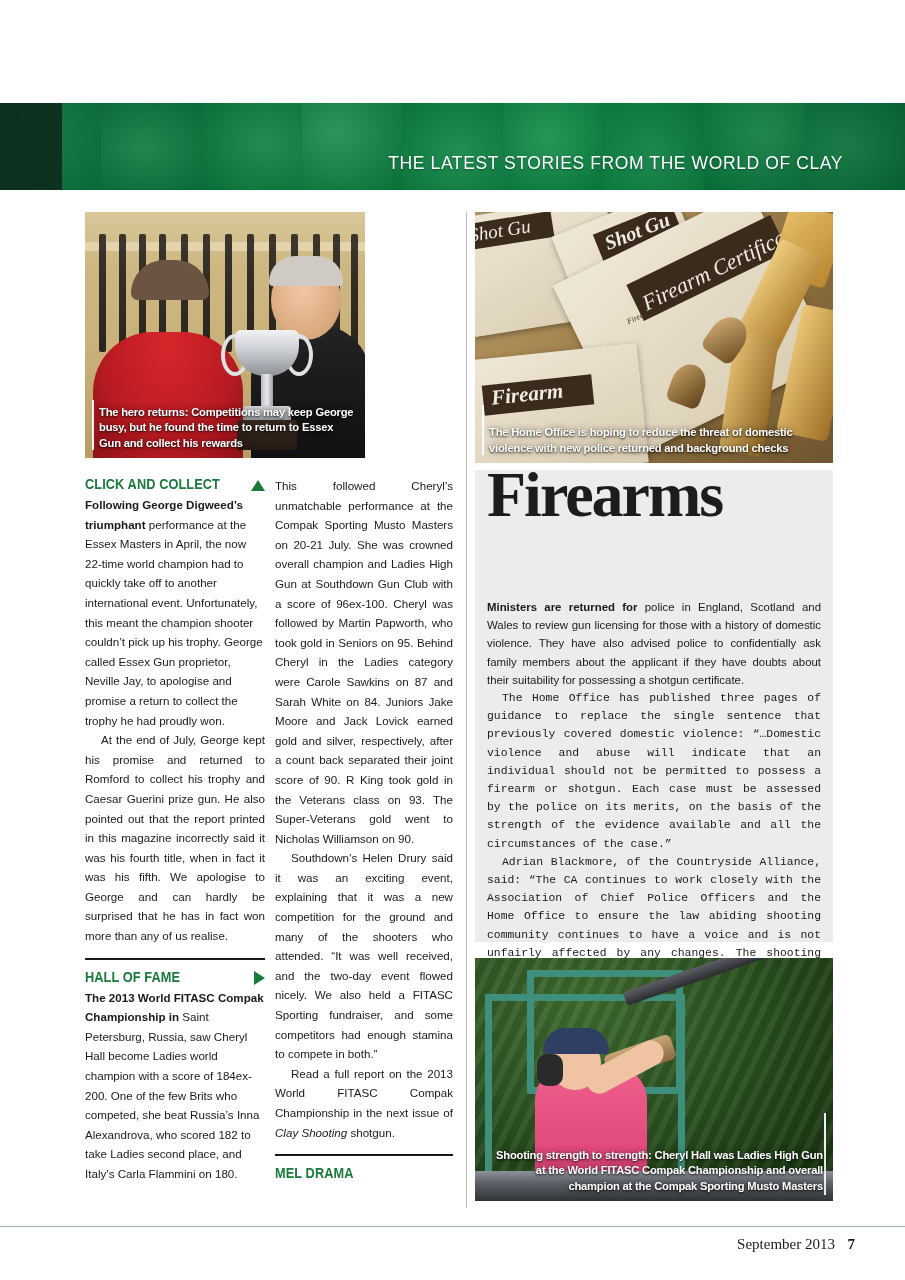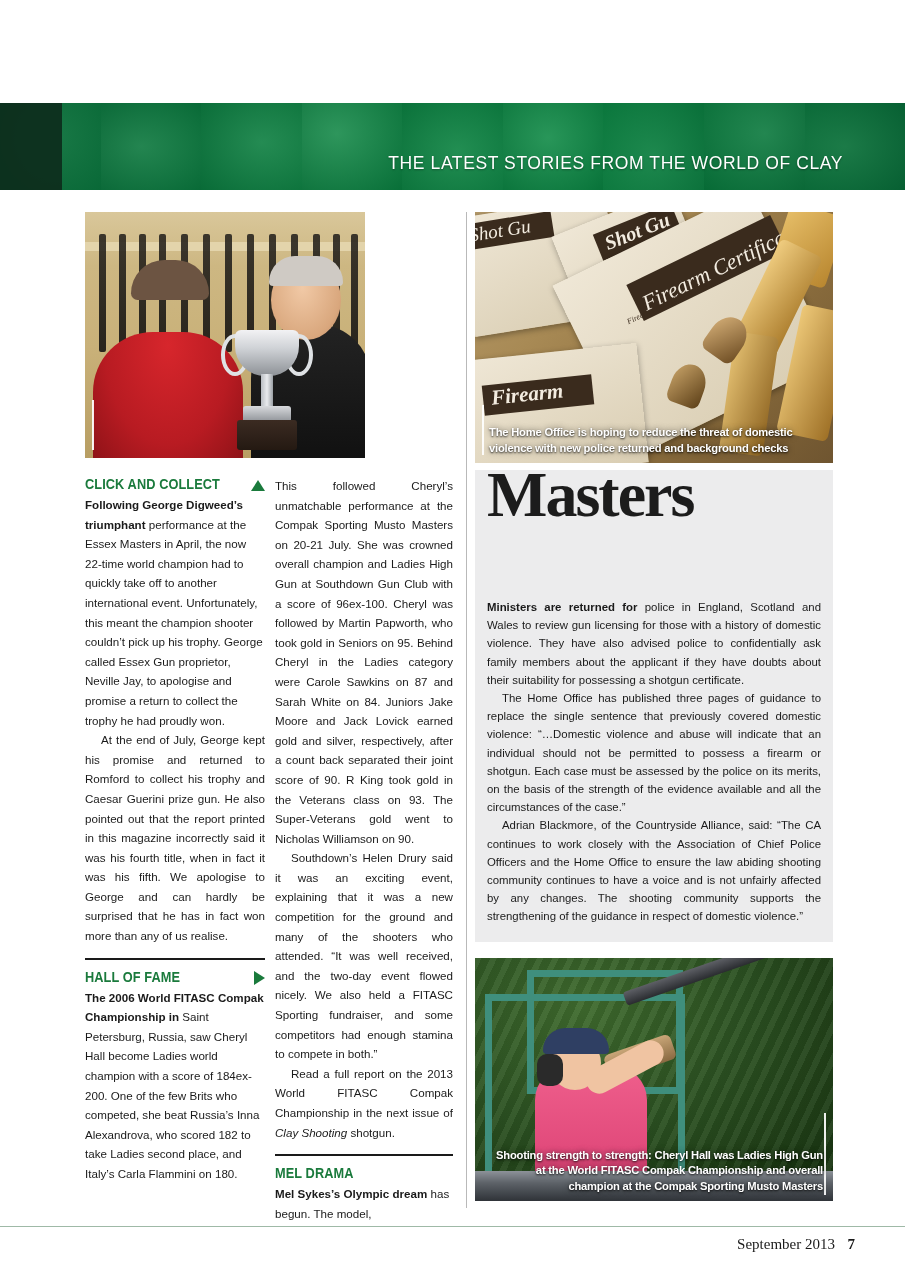--- a/index.html
+++ b/index.html
@@ -127,21 +127,21 @@
   .kicker-title .l1{
     font-family:"Liberation Serif",serif;font-weight:700;
     font-size:64px;line-height:58px;color:#1c1c1c;letter-spacing:-2px;
   }
   .kicker-title .l2{
     font-family:"Liberation Serif",serif;font-weight:400;
     font-size:50px;line-height:50px;color:#1a8a45;letter-spacing:-1px;
   }
   #feature-body{position:absolute;left:12px;top:128px;width:334px;}
   #feature-body p{margin:0;font-size:11.4px;line-height:18.2px;text-align:justify;color:#1a1a1a;}
-  #feature-body p+p{text-indent:15px;}
+  #feature-body p+p{text-indent:15px;font-family:Liberation Mono, monospace;}
 
   
   .foot-rule{position:absolute;left:0;top:1226px;width:905px;height:1px;background:#9fb9a7;}
   .footer{position:absolute;left:8px;top:1232px;width:905px;height:30px;}
   .foot-date{position:absolute;right:78px;top:4px;font-family:"Liberation Serif",serif;font-size:15px;color:#1a1a1a;}
   .foot-page{position:absolute;right:58px;top:4px;font-family:"Liberation Serif",serif;font-size:15px;font-weight:700;color:#1a1a1a;}
 </style>
 </head>
 <body>
 
@@ -211,20 +211,21 @@
     <div class="hair1"></div>
     <div class="trophy">
       <div class="hL"></div>
         <div class="hR"></div>
       <div class="bowl"></div>
         <div class="stem"></div>
         <div class="base"></div>
         <div class="plinth"></div>
     </div>
     <div class="cap-bar-l" style="bottom:8px;height:50px;"></div>
+    <div class="cap">The hero returns: Competitions may keep George busy, but he found the time to return to Essex Gun and collect his rewards</div>
   </div>
 
   <div class="photo" id="photo-cert">
     <div class="cert-bg"></div>
 
     <div class="cert-paper" style="left:-10px;top:-6px;width:150px;height:120px;transform:rotate(-9deg);"></div>
     <div class="cert-band" style="left:-14px;top:6px;width:92px;height:26px;transform:rotate(-9deg);"></div>
     <div class="cert-word" style="left:-6px;top:8px;font-size:19px;transform:rotate(-9deg);">Shot Gu</div>
 
     <div class="cert-paper" style="left:96px;top:-4px;width:130px;height:130px;transform:rotate(-22deg);"></div>
@@ -262,40 +263,39 @@
       <p class="body">At the end of July, George kept his promise and returned to Romford to collect his trophy and Caesar Guerini prize gun. He also pointed out that the report printed in this magazine incorrectly said it was his fourth title, when in fact it was his fifth. We apologise to George and can hardly be surprised that he has in fact won more than any of us realise.</p>
     </div>
 
     <div class="hr-rule"></div>
 
     <div>
       <div class="sec-head-row">
         <div class="sec-head">HALL OF FAME</div>
         <div class="tri tri-right"></div>
       </div>
-      <p class="body first"><span class="lead">The 2006 World FITASC Compak Championship in</span><span> Saint Petersburg, Russia, saw Cheryl Hall become Ladies world champion with a score of 184ex-200. One of the few Brits who competed, she beat Russia’s Inna Alexandrova, who scored 182 to take Ladies second place, and Italy’s Carla Flammini on 180.</span></p>
+      <p class="body first"><span class="lead">The 2013 World FITASC Compak Championship in</span><span> Saint Petersburg, Russia, saw Cheryl Hall become Ladies world champion with a score of 184ex-200. One of the few Brits who competed, she beat Russia’s Inna Alexandrova, who scored 182 to take Ladies second place, and Italy’s Carla Flammini on 180.</span></p>
     </div>
   </div>
 
   <div class="col" id="col-middle" style="left:275px;top:476px;width:178px;">
     <p class="body" style="text-indent:0;">This followed Cheryl’s unmatchable performance at the Compak Sporting Musto Masters on 20-21 July. She was crowned overall champion and Ladies High Gun at Southdown Gun Club with a score of 96ex-100. Cheryl was followed by Martin Papworth, who took gold in Seniors on 95. Behind Cheryl in the Ladies category were Carole Sawkins on 87 and Sarah White on 84. Juniors Jake Moore and Jack Lovick earned gold and silver, respectively, after a count back separated their joint score of 90. R King took gold in the Veterans class on 93. The Super-Veterans gold went to Nicholas Williamson on 90.</p>
     <p class="body">Southdown’s Helen Drury said it was an exciting event, explaining that it was a new competition for the ground and many of the shooters who attended. “It was well received, and the two-day event flowed nicely. We also held a FITASC Sporting fundraiser, and some competitors had enough stamina to compete in both.”</p>
     <p class="body"><span>Read a full report on the 2013 World FITASC Compak Championship in the next issue of </span><span class="ital">Clay Shooting</span><span> shotgun.</span></p>
 
     <div class="hr-rule"></div>
 
     <div>
       <div class="sec-head">MEL DRAMA</div>
-      <p class="body first"><span class="lead">Mel Sykes’s Olympic dream</span><span> has begun. The model,</span></p>
     </div>
   </div>
 
   <div id="feature-panel">
     <div class="kicker-title">
-      <div class="l1">Masters</div>
+      <div class="l1">Firearms</div>
     </div>
     <div id="feature-body">
       <p><span class="lead">Ministers are returned for</span><span> police in England, Scotland and Wales to review gun licensing for those with a history of domestic violence. They have also advised police to confidentially ask family members about the applicant if they have doubts about their suitability for possessing a shotgun certificate.</span></p>
       <p>The Home Office has published three pages of guidance to replace the single sentence that previously covered domestic violence: “…Domestic violence and abuse will indicate that an individual should not be permitted to possess a firearm or shotgun. Each case must be assessed by the police on its merits, on the basis of the strength of the evidence available and all the circumstances of the case.”</p>
       <p>Adrian Blackmore, of the Countryside Alliance, said: “The CA continues to work closely with the Association of Chief Police Officers and the Home Office to ensure the law abiding shooting community continues to have a voice and is not unfairly affected by any changes. The shooting community supports the strengthening of the guidance in respect of domestic violence.”</p>
     </div>
   </div>
 
   <div class="photo" id="photo-shooter">
     <div class="trees"></div>

